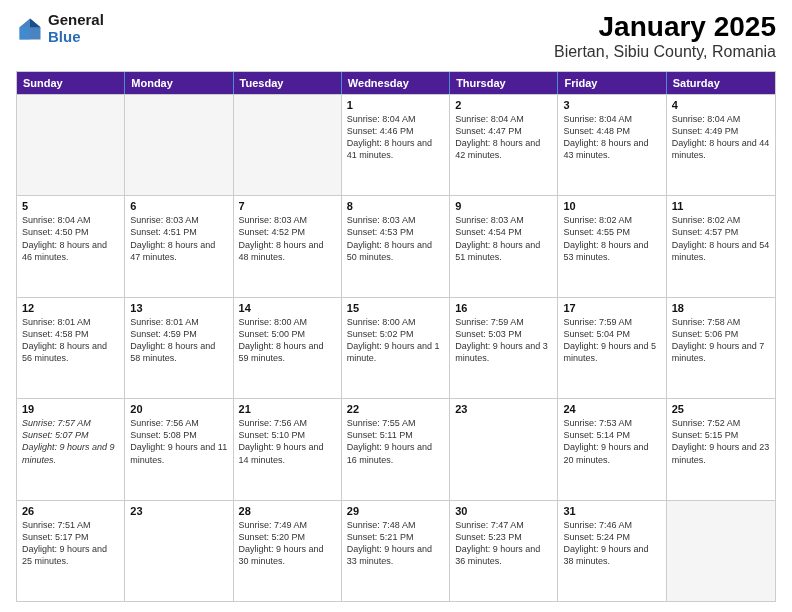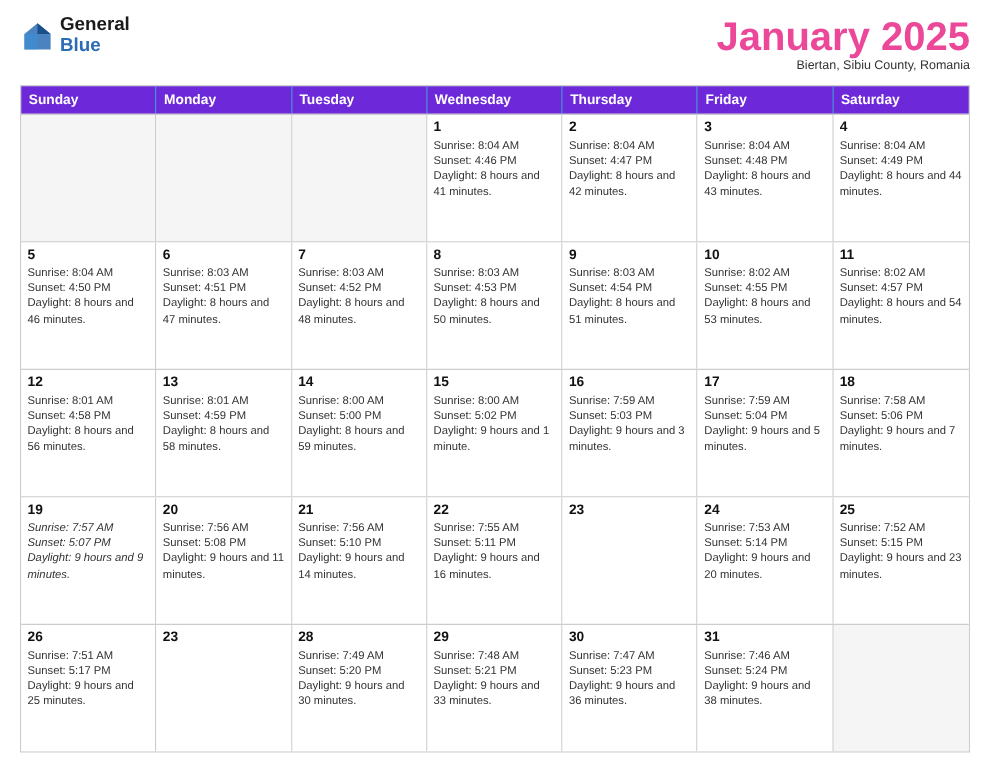--- a/index.html
+++ b/index.html
@@ -45,39 +45,39 @@
       color: #2a6db5;
     }
     .logo-icon {
       width: 28px;
       height: 28px;
     }
     .title-block {
       text-align: right;
     }
     .month-title {
-      font-size: 32px;
-      font-weight: bold;
-      color: #ec4899;
+      font-size: 28px;
+      font-weight: bold;
+      color: #000000;
       line-height: 1.1;
     }
     .subtitle {
-      font-size: 10px;
+      font-size: 16px;
       color: #333;
     }
     .calendar {
       flex: 1;
       display: flex;
       flex-direction: column;
       border: 1px solid #ccc;
     }
     .cal-header {
       display: grid;
       grid-template-columns: repeat(7, 1fr);
-      background: #6d28d9;
+      background: #4c1d95;
     }
     .cal-header-cell {
       color: #fff;
       font-size: 11px;
       font-weight: bold;
       padding: 5px 6px;
       text-align: left;
       border-right: 1px solid #4a8dd5;
     }
     .cal-header-cell:last-child {

